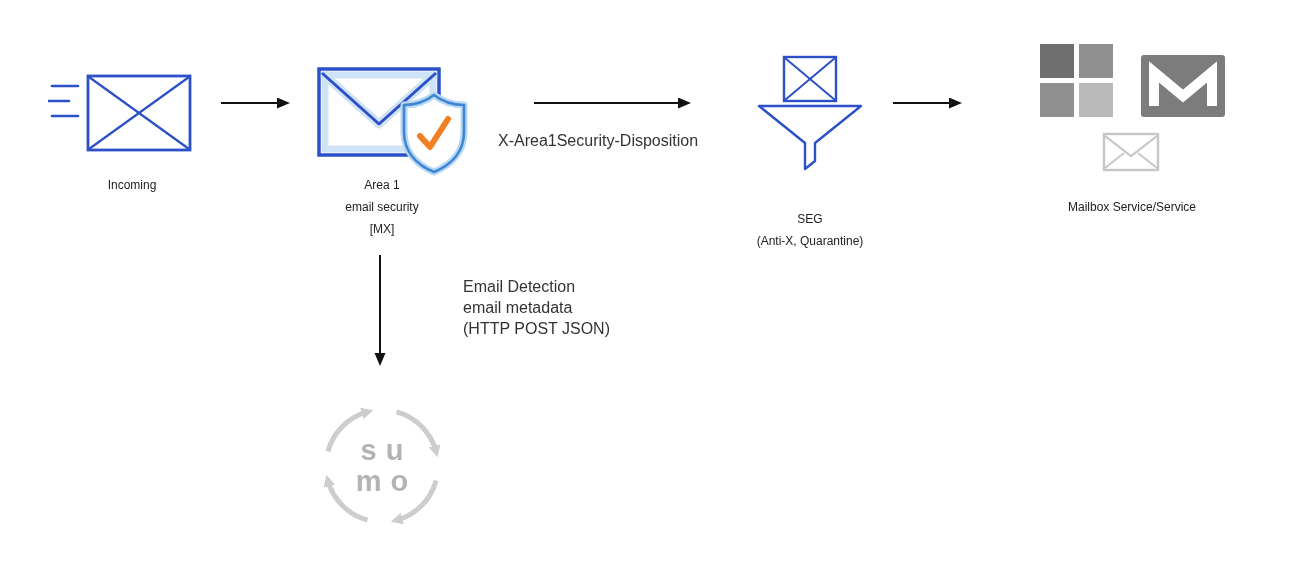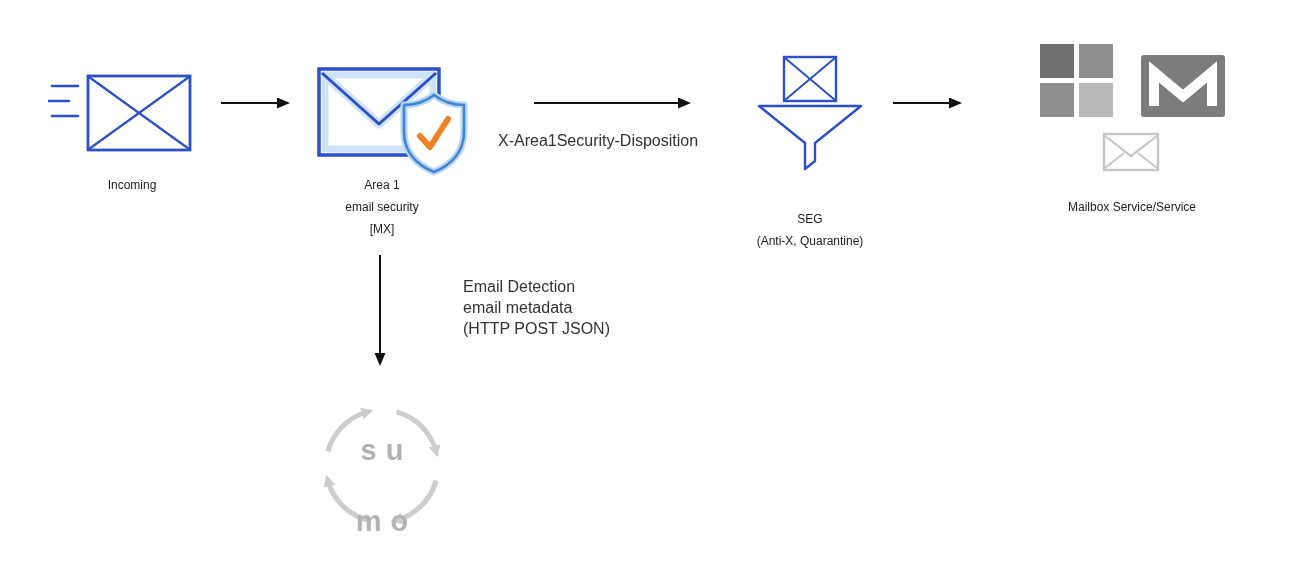--- a/index.html
+++ b/index.html
@@ -45,21 +45,21 @@
     position:absolute;
     left:312px;top:396px;
     width:140px;height:140px;
     display:flex;flex-direction:column;
     align-items:center;justify-content:center;
     color:#b3b3b3;
     font-weight:700;
     font-size:29px;
     line-height:31px;
   }
-  .sumo-line{letter-spacing:9px;margin-right:-9px;margin-top:40px;}
+  .sumo-line{letter-spacing:9px;margin-right:-9px;}
 </style>
 </head>
 <body>
 
 <div class="canvas">
 
   <svg width="0" height="0" class="abs" aria-hidden="true">
     <defs>
       <marker id="mArrow" markerUnits="userSpaceOnUse" markerWidth="14" markerHeight="12" refX="7" refY="5.5" orient="auto">
         <path d="M0,0 L13,5.5 L0,11 Z" fill="#111111"></path>

